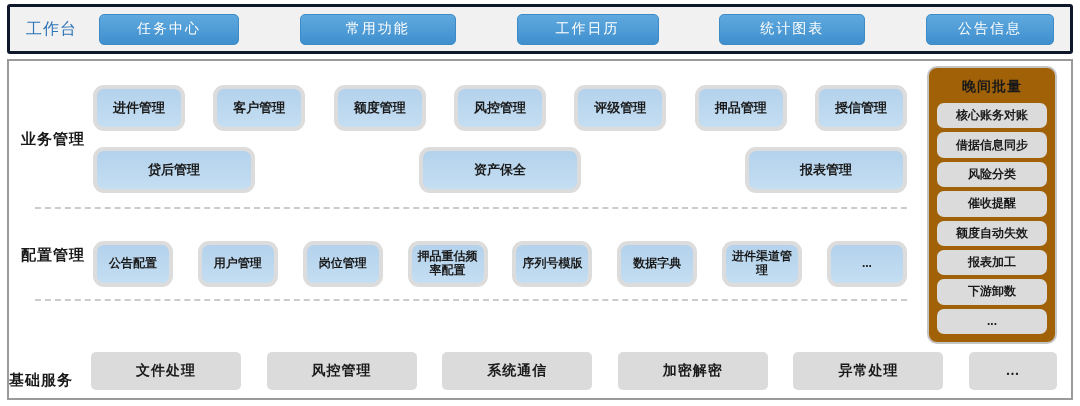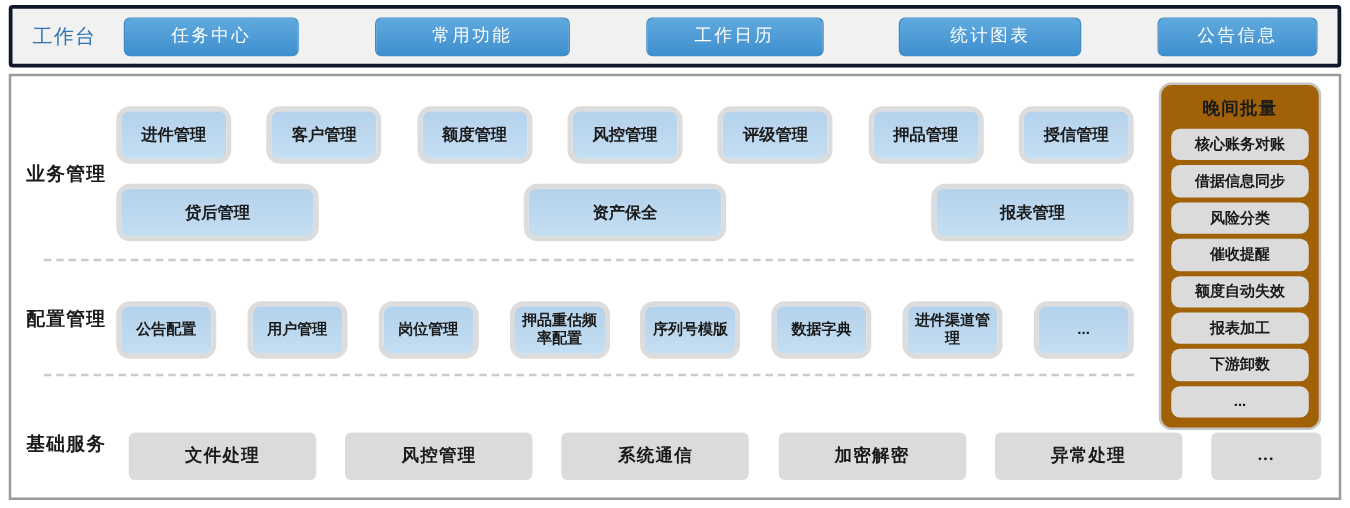--- a/index.html
+++ b/index.html
@@ -71,21 +71,21 @@
   }
   .rp-title { text-align:center; font-weight:bold; font-size:14px; padding:4px 0 7px; letter-spacing:1px; }
   .rp-items { flex:1; display:flex; flex-direction:column; gap:4px; }
   .rp-item {
     flex:1; background:var(--gray,#DBDBDB); border-radius:7px;
     display:flex; align-items:center; justify-content:center;
     font-size:12px; font-weight:bold; white-space:nowrap;
   }
 
   
-  .bottom-row { height:52px; display:flex; align-items:flex-start; padding:0 14px 8px 12px;font-family:Liberation Serif, serif; }
+  .bottom-row { height:52px; display:flex; align-items:flex-end; padding:0 14px 8px 0;font-family:Liberation Serif, serif; }
   .bottom-label { width:72px; font-weight:bold; font-size:15px; letter-spacing:1px; }
   .row-base { flex:1; display:flex; justify-content:space-between; margin-left:10px; }
   .gray-box {
     height:38px; background:var(--gray,#DBDBDB); border-radius:5px;
     display:flex; align-items:center; justify-content:center;
     font-size:14px; font-weight:bold; letter-spacing:1px;
   }
   .row-base > * { width:150px; }
   .row-base > :last-child { width:88px; }
 </style>

